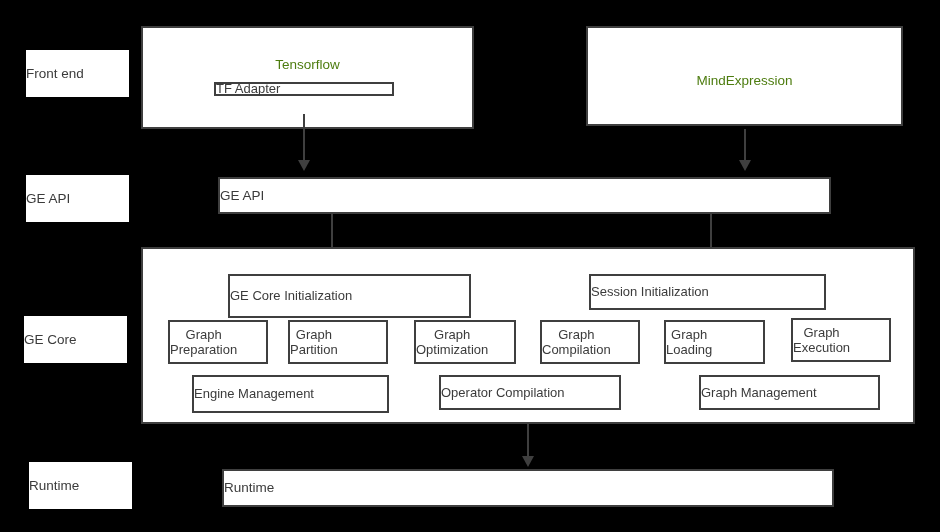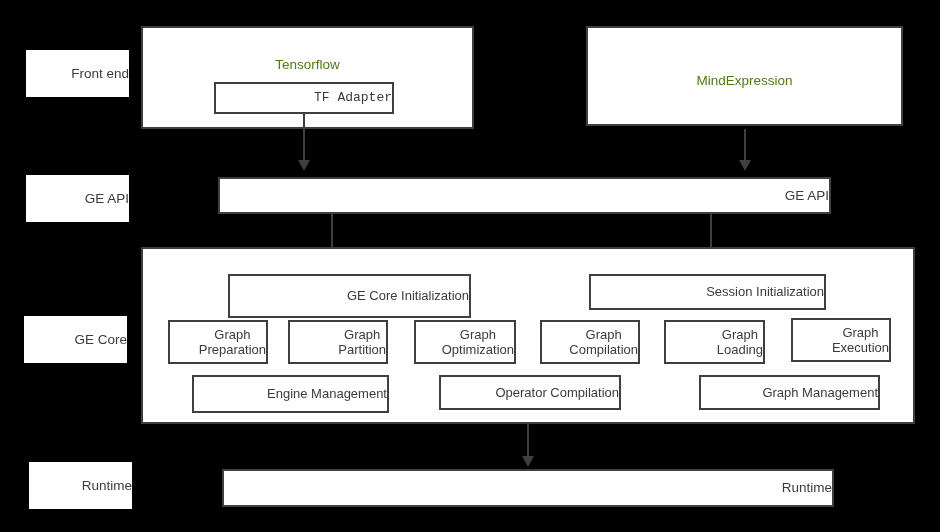--- a/index.html
+++ b/index.html
@@ -15,21 +15,21 @@
     font-family: "Liberation Sans", sans-serif;
     overflow: hidden;
   }
   .box {
     position: absolute;
     box-sizing: border-box;
     background: #ffffff;
     color: #3b3b3b;
     display: flex;
     align-items: center;
-    justify-content: flex-end;
+    justify-content: flex-start;
     text-align: center;
     line-height: 1.18;
     white-space: pre-line;
   }
   
   .stage-label {
     border: none;
     font-size: 13.5px;
   }
   
@@ -87,21 +87,21 @@
     <span>GE Core</span>
   </div>
 
   <div class="box stage-label" style="left:29px; top:462px; width:103px; height:47px;">
     <span>Runtime</span>
   </div>
 
   <div class="box panel" style="left:141px; top:26px; width:333px; height:103px;">
     <div class="panel-title" style="top:29px;">Tensorflow</div>
   </div>
-  <div class="box leaf" style="left:214px; top:82px; width:180px; height:32px;font-family:Liberation Mono, monospace;">
+  <div class="box leaf" style="left:214px; top:82px; width:180px; height:14px;">
     <span>TF Adapter</span>
   </div>
 
   <div class="box panel" style="left:586px; top:26px; width:317px; height:100px;">
     <div class="panel-title" style="top:45px;">MindExpression</div>
   </div>
 
   <div class="arrow-line" style="left:303px; top:114px; height:48px;"></div>
   <div class="arrow-head" style="left:298px; top:160px;"></div>
 

